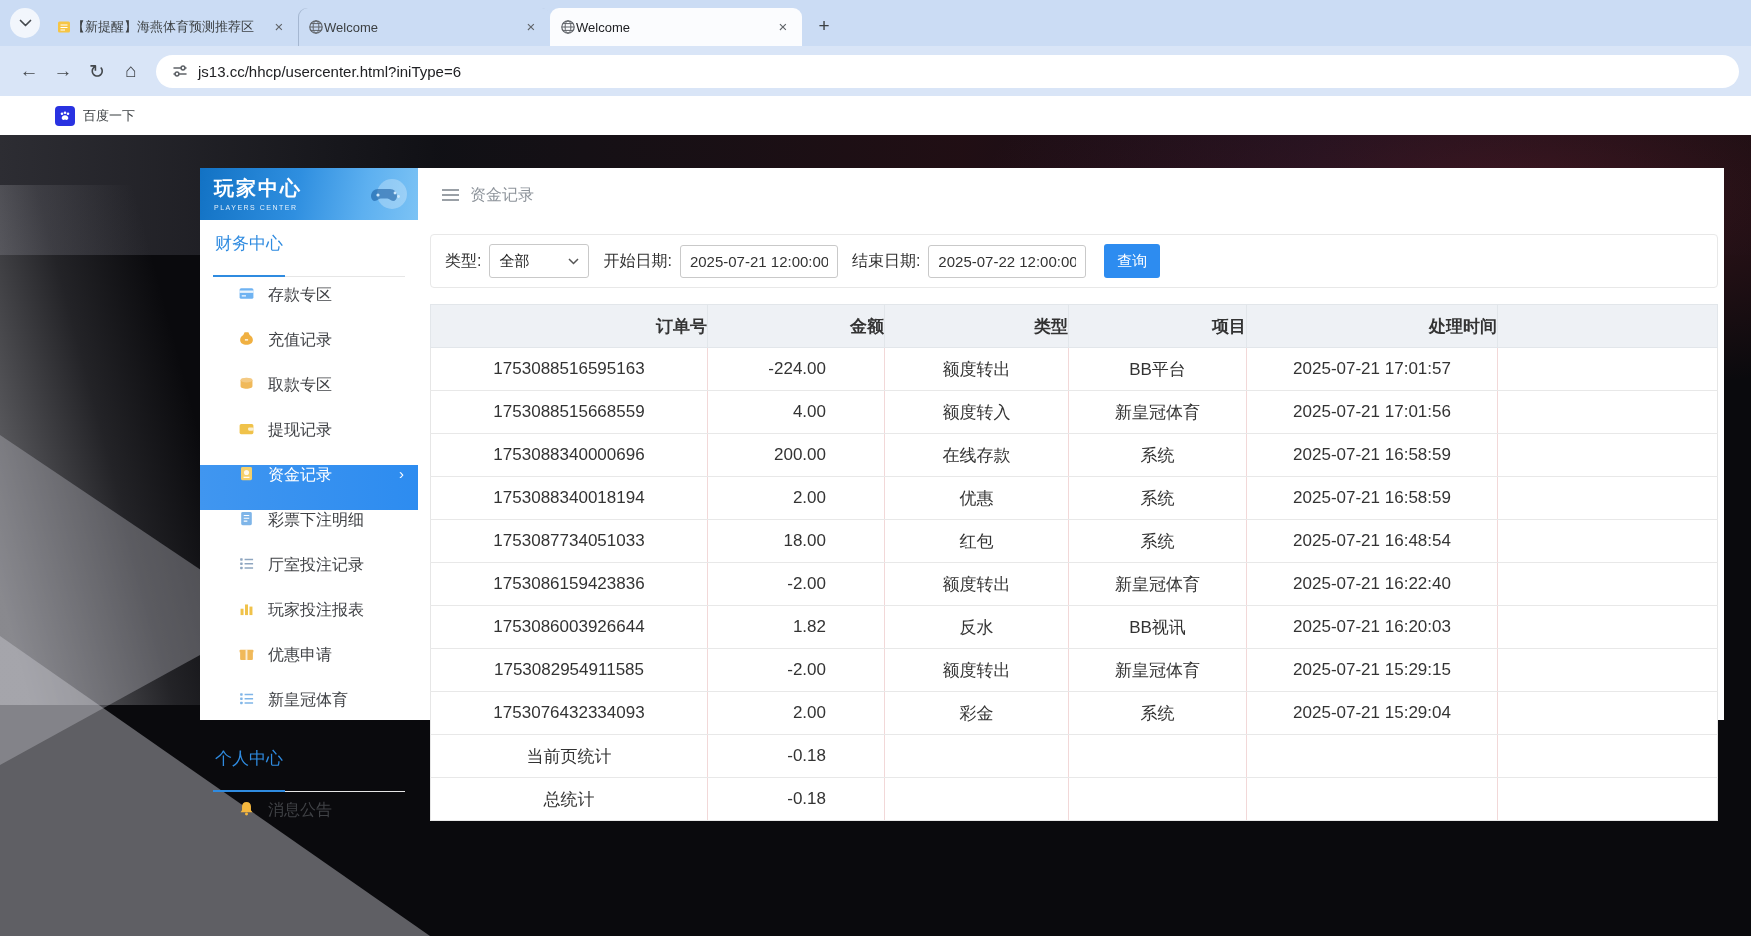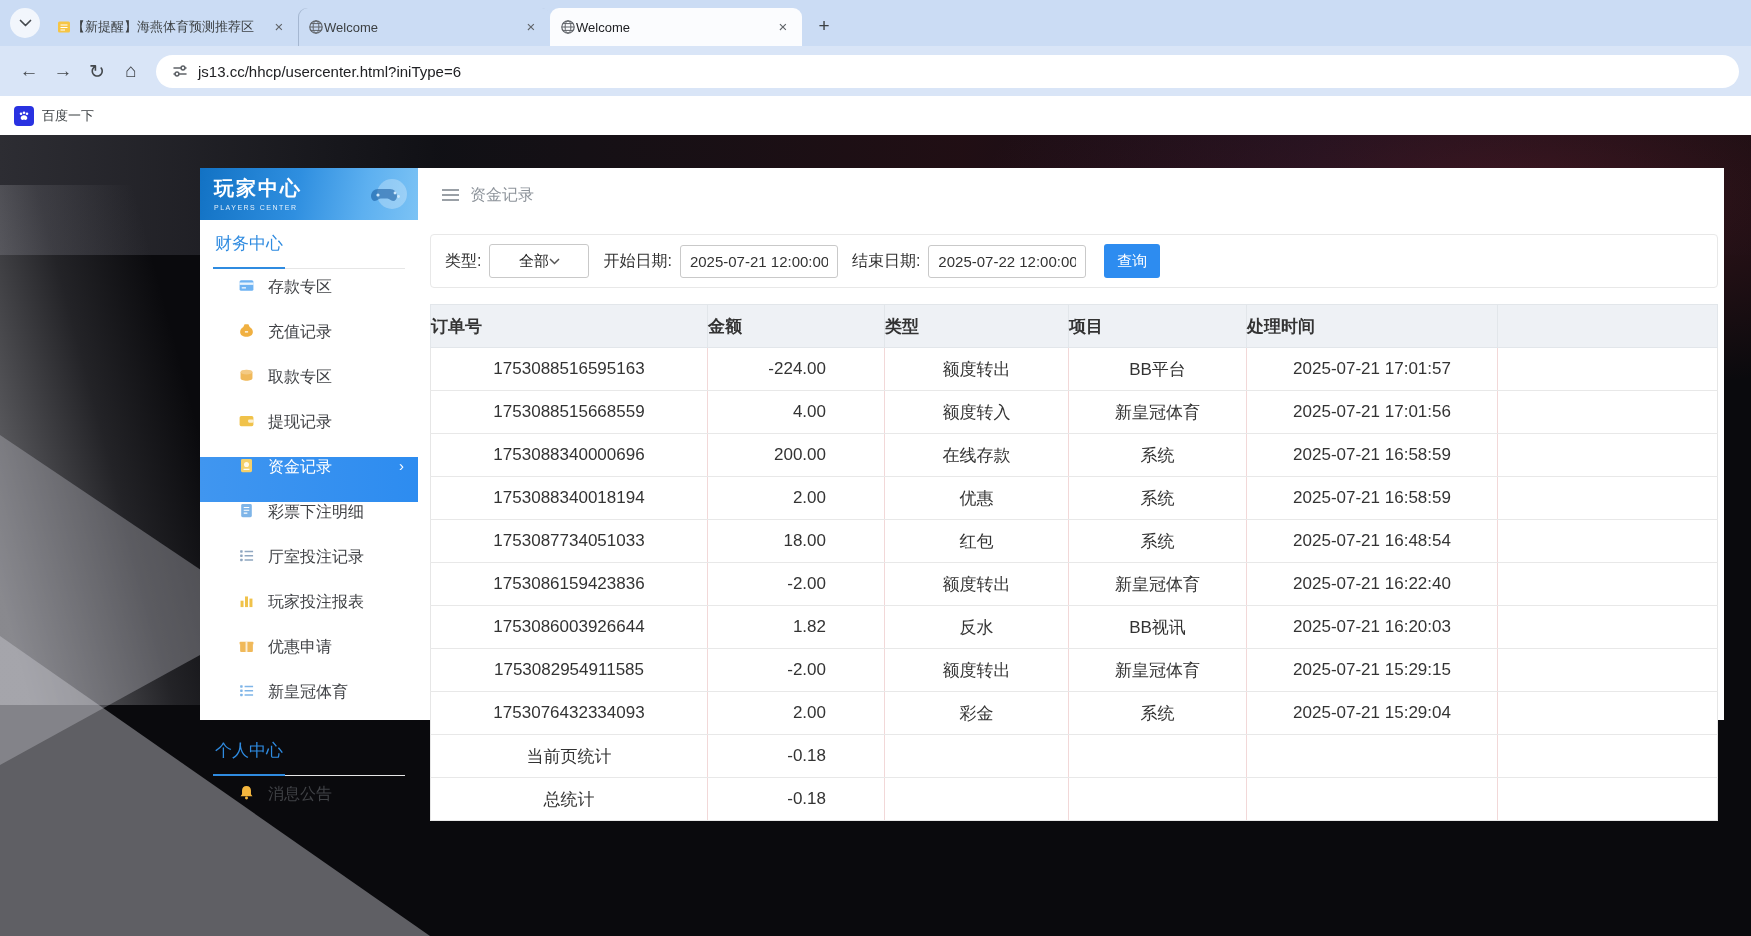--- a/index.html
+++ b/index.html
@@ -25,21 +25,21 @@
   .toolbar { position:absolute; top:46px; left:0; width:1751px; height:50px;
     background:#d9e5f7; display:flex; align-items:center; padding:0 12px; }
   .nav-btn { width:34px; height:34px; border:none; background:transparent; border-radius:50%;
     font-size:19px; color:#43474c; display:flex; align-items:center; justify-content:center; }
   .urlbar { flex:1; height:33px; margin-left:8px; background:#ffffff; border-radius:17px;
     display:flex; align-items:center; gap:10px; padding:0 16px; }
   .url-text { font-size:15px; color:#202124; }
 
   .bookmarks { position:absolute; top:96px; left:0; width:1751px; height:39px;
     background:#ffffff; display:flex; align-items:center; padding:0 14px; }
-  .bookmark { display:flex; align-items:center; gap:8px; font-size:13px; color:#3c4043; }
+  .bookmark { display:flex; align-items:center; gap:8px; font-size:13px; color:#3c4043;margin-left:41px; }
   .bk-icon { width:20px; height:20px; border-radius:4px; background:#2932e1;
     display:flex; align-items:center; justify-content:center; }
 
   
   .page { position:absolute; top:135px; left:0; width:1751px; height:801px;
     background:#0a0a0d; overflow:hidden; }
   .bg-top { position:absolute; top:0; left:0; width:100%; height:120px; opacity:.75;
     background:linear-gradient(90deg, rgba(95,95,105,.55), rgba(35,35,45,.35) 25%,
       rgba(70,22,32,.5) 55%, rgba(28,22,55,.45) 75%, rgba(12,12,18,.2)); }
   .bg-streak { position:absolute; top:50px; left:0; width:250px; height:520px;
@@ -56,50 +56,50 @@
     display:flex; background:#f9a8d4; }
 
   .sidebar { width:218px; flex:none; background:#ffffff; }
   .sb-header { height:52px; padding:7px 0 0 14px; position:relative;
     background:linear-gradient(100deg,#1272c4 0%,#2f8fe0 45%,#5db0f0 75%,#7cc3f5 100%); }
   .sb-title { font-size:20px; font-weight:bold; color:#fff; letter-spacing:2px; }
   .sb-sub { font-size:7px; letter-spacing:1.5px; color:rgba(255,255,255,.88); margin-top:2px; }
   .sb-gamepad { position:absolute; right:8px; top:9px; }
   .sb-heading { margin:0 13px; border-bottom:1px solid #e6e6e6; }
   .sb-heading span { display:inline-block; color:#2f8be0; font-size:17px;
-    padding:12px 2px 12px; border-bottom:2px solid #2f8be0; margin-bottom:-1px; }
+    padding:12px 2px 20px; border-bottom:2px solid #2f8be0; margin-bottom:-1px; }
   .sb-items { padding-top:8px; }
   .sb-item { height:45px; display:flex; align-items:flex-start; gap:13px; padding-left:38px;
     font-size:16px; color:#404246; position:relative; cursor:pointer; }
   .sb-item .sb-icon { width:17px; height:17px; flex:none; display:flex; }
   .sb-item.active { background:linear-gradient(90deg,#4096f0,#2d8cf0); color:#ffffff; }
   .sb-caret { position:absolute; right:14px; font-size:15px; color:#fff; }
 
   .main { flex:1; padding:10px 6px 0 12px; background:#ffffff; }
   .page-header { height:34px; display:flex; align-items:center; gap:11px;
     padding-left:12px; color:#8f959c; font-size:16px; }
   .hamburger { display:inline-flex; flex-direction:column; gap:3px; }
   .hamburger i { display:block; width:17px; height:2px; background:#9aa0a6; }
 
   .filter { margin-top:22px; height:54px; border:1px solid #e8e8e8; border-radius:4px;
     background:#fff; display:flex; align-items:center; gap:8px; padding:0 14px;
     font-size:16px; color:#333; }
   .select { width:100px; height:34px; border:1px solid #c9c9c9; border-radius:3px;
-    display:flex; align-items:center; justify-content:center; padding:0 9px;
+    display:flex; align-items:center; justify-content:space-between; padding:0 9px;
     font-size:15px; color:#222; background:#fff; cursor:pointer; }
   .filter input { width:158px; height:33px; border:1px solid #c9c9c9; border-radius:3px;
     padding:0 9px; font-size:15px; color:#333;
     font-family:"Liberation Sans","DejaVu Sans",sans-serif; }
   .filter label { margin-left:6px; }
   .query { height:34px; margin-left:10px; padding:0 13px; border:none; border-radius:3px;
     background:#2d8cf0; color:#fff; font-size:15px; cursor:pointer; }
 
   table.funds { width:1287px; margin-top:16px; border-collapse:collapse; table-layout:fixed;
     background:#fff; font-size:17px; color:#333; }
-  table.funds th { height:43px; background:#eef1f5; font-weight:bold; text-align:left;
+  table.funds th { height:43px; background:#eef1f5; font-weight:bold; text-align:right;
     border:1px solid #e2e6ea; }
   table.funds td { height:43px; text-align:center;
     border-top:1px solid #e8e8e8; border-bottom:1px solid #e8e8e8;
     border-left:1px solid #f2d8d8; border-right:1px solid #f2d8d8; }
   table.funds tr td:first-child { border-left:1px solid #e6e6e6; }
   table.funds tr td:last-child { border-right:1px solid #e6e6e6; }
   table.funds td.amount { text-align:right; padding-right:58px; }
 </style>
 </head>
 <body>

